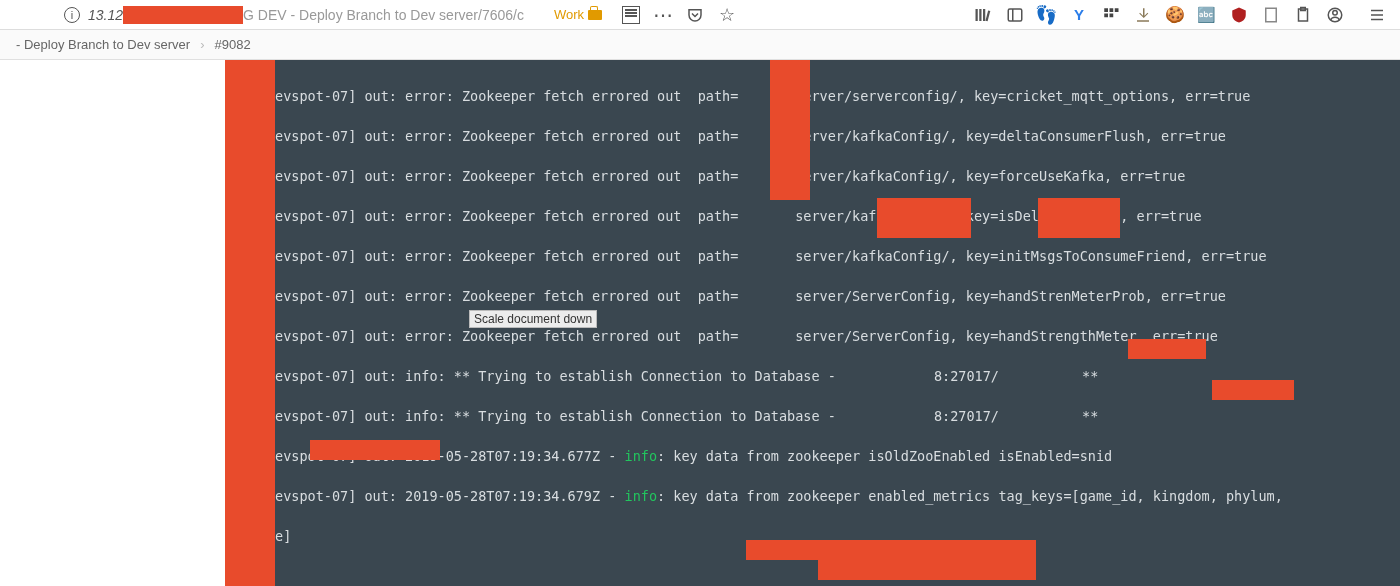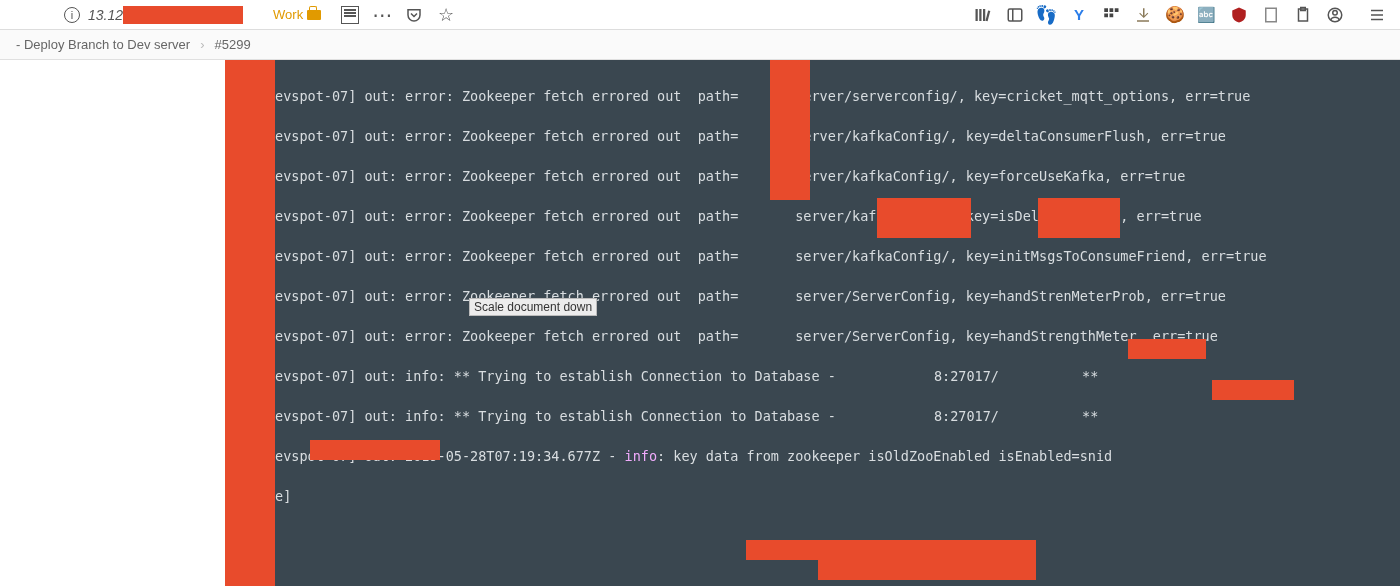--- a/index.html
+++ b/index.html
@@ -107,47 +107,48 @@
     padding: 6px 0 6px 0;
     position: absolute;
     left: 225px;
     right: 0;
     top: 60px;
     bottom: 0;
     overflow: hidden;
     white-space: pre;
   }
   .log-line { position: relative; padding-left: 50px; }
-  .info-kw { color: #f0abfc; }
+  .info-kw { color: #22c55e; }
   .redact {
     background: #e84b2c;
     position: absolute;
   }
   .tooltip {
     position: absolute;
     background: #ececec;
     border: 1px solid #bbb;
     font-family: -apple-system, sans-serif;
     font-size: 12px;
     color: #333;
     padding: 1px 4px;
     left: 469px;
-    top: 298px;
+    top: 310px;
     z-index: 10;
   }
   .books-icon svg, .ext-icons svg { width:18px; height:18px; }
 </style>
 </head>
 <body>
 
 <div class="browser-bar">
   <div class="url-area">
     <span class="info-icon">i</span>
     <span class="url-text">13.12</span>
     <span class="red-block-url"></span>
+    <span class="url-trail">G DEV - Deploy Branch to Dev server/7606/c</span>
   </div>
   <div class="ctx-label">
     <span>Work</span>
     <span class="briefcase"></span>
   </div>
   <div class="tool-icons">
     <span class="reader-icon"></span>
     <span class="dots"></span>
     <span>
         <svg viewBox="0 0 24 24" fill="none" stroke="#555" stroke-width="2">
@@ -219,34 +220,35 @@
           <line x1="4" y1="12" x2="20" y2="12"></line>
           <line x1="4" y1="18" x2="20" y2="18"></line>
         </svg>
       </span>
   </div>
 </div>
 
 <div class="secondary-bar">
   <span class="crumb"> - Deploy Branch to Dev server</span>
   <span class="chevron">›</span>
-  <span class="crumb">#5299</span>
+  <span class="crumb">#9082</span>
 </div>
 
 <div class="console">
 <div class="log-line">evspot-07] out: error: Zookeeper fetch errored out  path=       server/serverconfig/, key=cricket_mqtt_options, err=true</div>
 <div class="log-line">evspot-07] out: error: Zookeeper fetch errored out  path=       server/kafkaConfig/, key=deltaConsumerFlush, err=true</div>
 <div class="log-line">evspot-07] out: error: Zookeeper fetch errored out  path=       server/kafkaConfig/, key=forceUseKafka, err=true</div>
 <div class="log-line">evspot-07] out: error: Zookeeper fetch errored out  path=       server/kafkaConfig/, key=isDeltaAckBased, err=true</div>
 <div class="log-line">evspot-07] out: error: Zookeeper fetch errored out  path=       server/kafkaConfig/, key=initMsgsToConsumeFriend, err=true</div>
 <div class="log-line">evspot-07] out: error: Zookeeper fetch errored out  path=       server/ServerConfig, key=handStrenMeterProb, err=true</div>
 <div class="log-line">evspot-07] out: error: Zookeeper fetch errored out  path=       server/ServerConfig, key=handStrengthMeter, err=true</div>
 <div class="log-line"><span>evspot-07] out: info: ** Trying to establish Connection to Database - </span><span style="display:inline-block;width:90px;"></span><span>8:27017/</span><span style="display:inline-block;width:75px;"></span><span> **</span></div>
 <div class="log-line"><span>evspot-07] out: info: ** Trying to establish Connection to Database - </span><span style="display:inline-block;width:90px;"></span><span>8:27017/</span><span style="display:inline-block;width:75px;"></span><span> **</span></div>
 <div class="log-line"><span>evspot-07] out: 2019-05-28T07:19:34.677Z - </span><span class="info-kw">info</span><span>: key data from zookeeper isOldZooEnabled isEnabled=snid</span></div>
+<div class="log-line"><span>evspot-07] out: 2019-05-28T07:19:34.679Z - </span><span class="info-kw">info</span><span>: key data from zookeeper enabled_metrics tag_keys=[game_id, kingdom, phylum,</span></div>
 <div class="log-line">e]</div>
 
 
 
 
 
 
 
 
 

